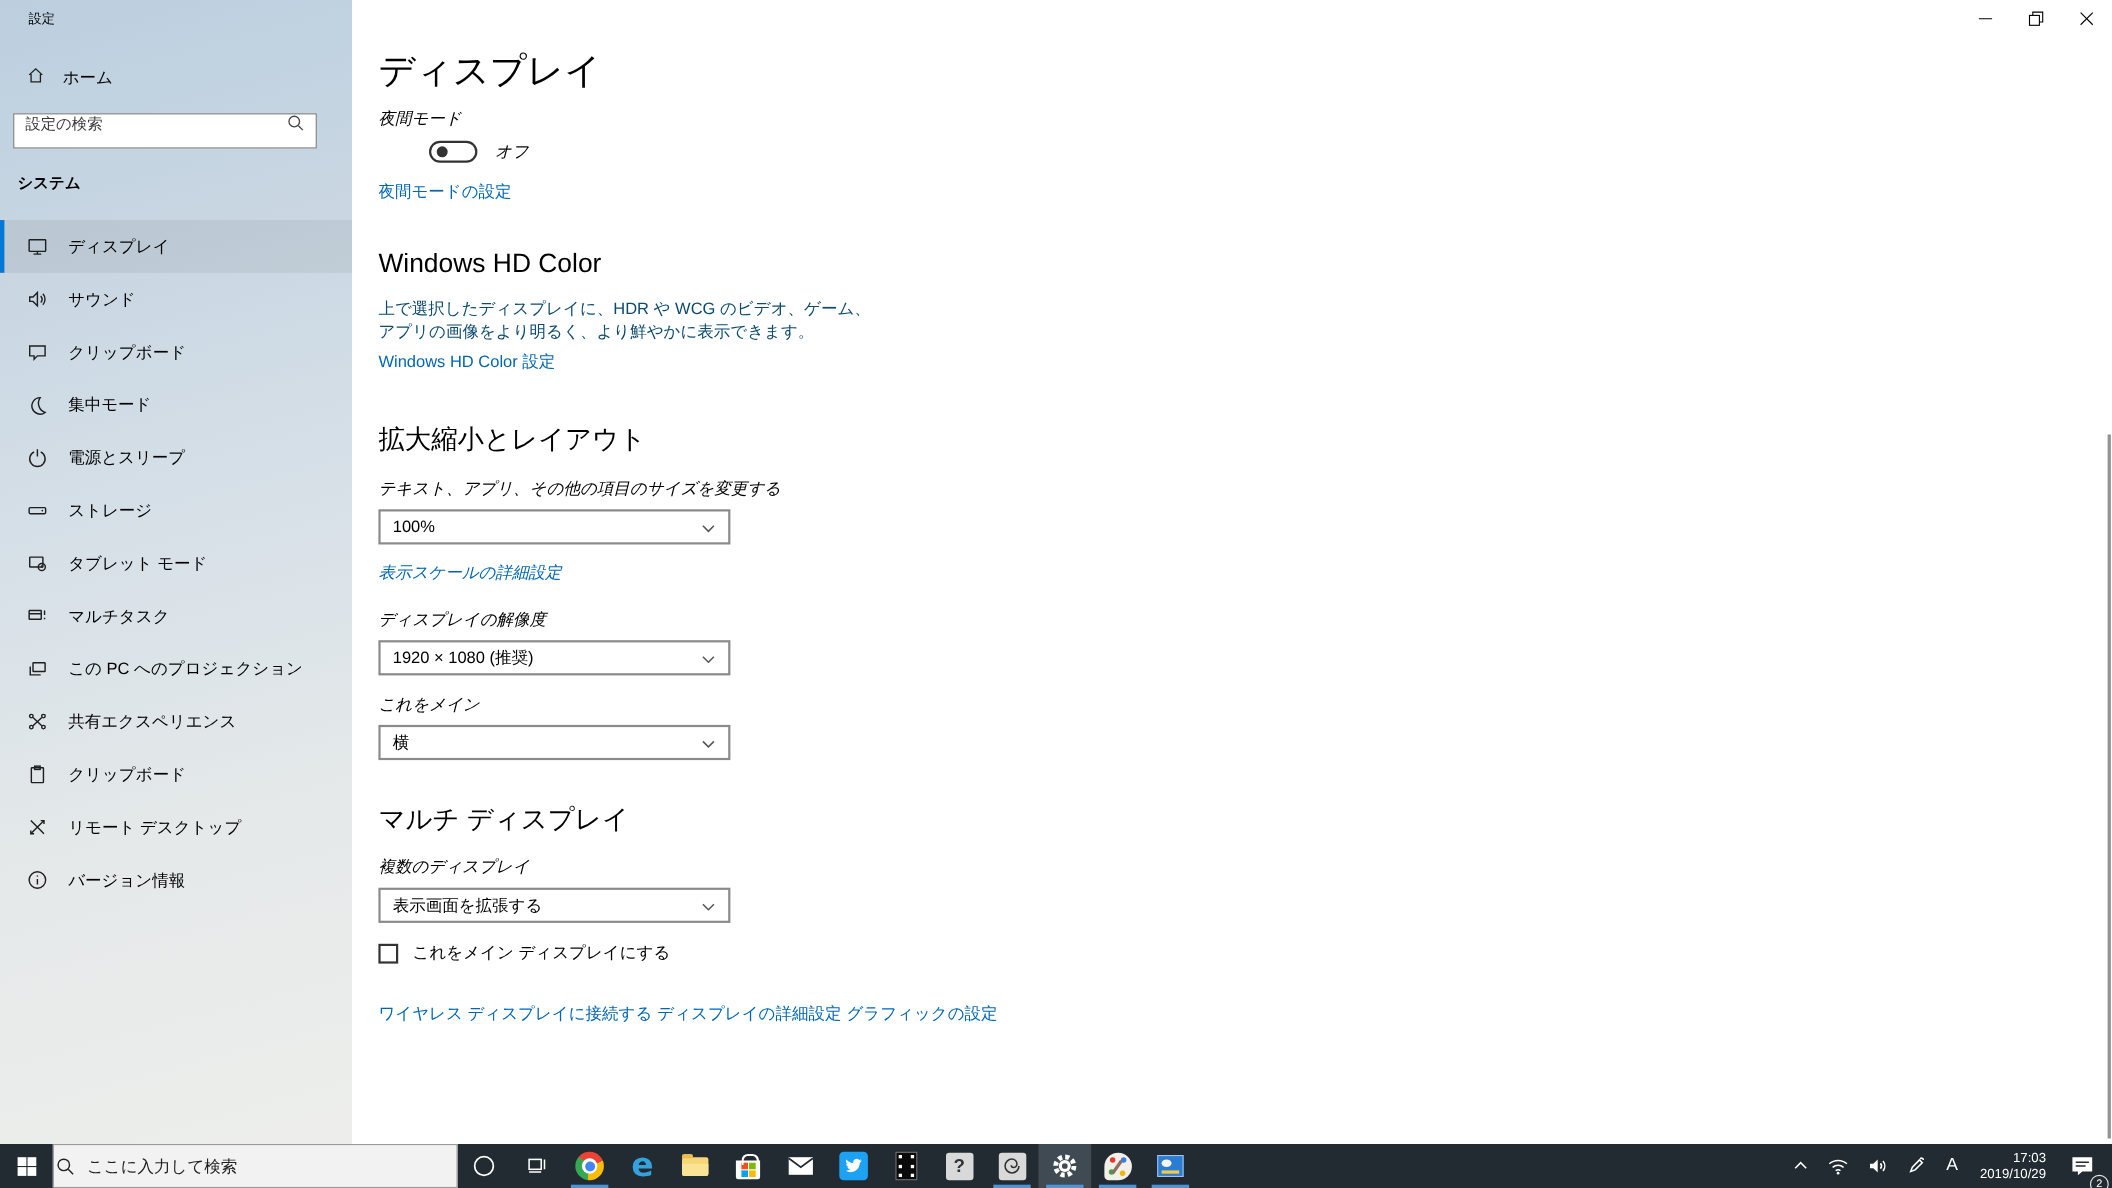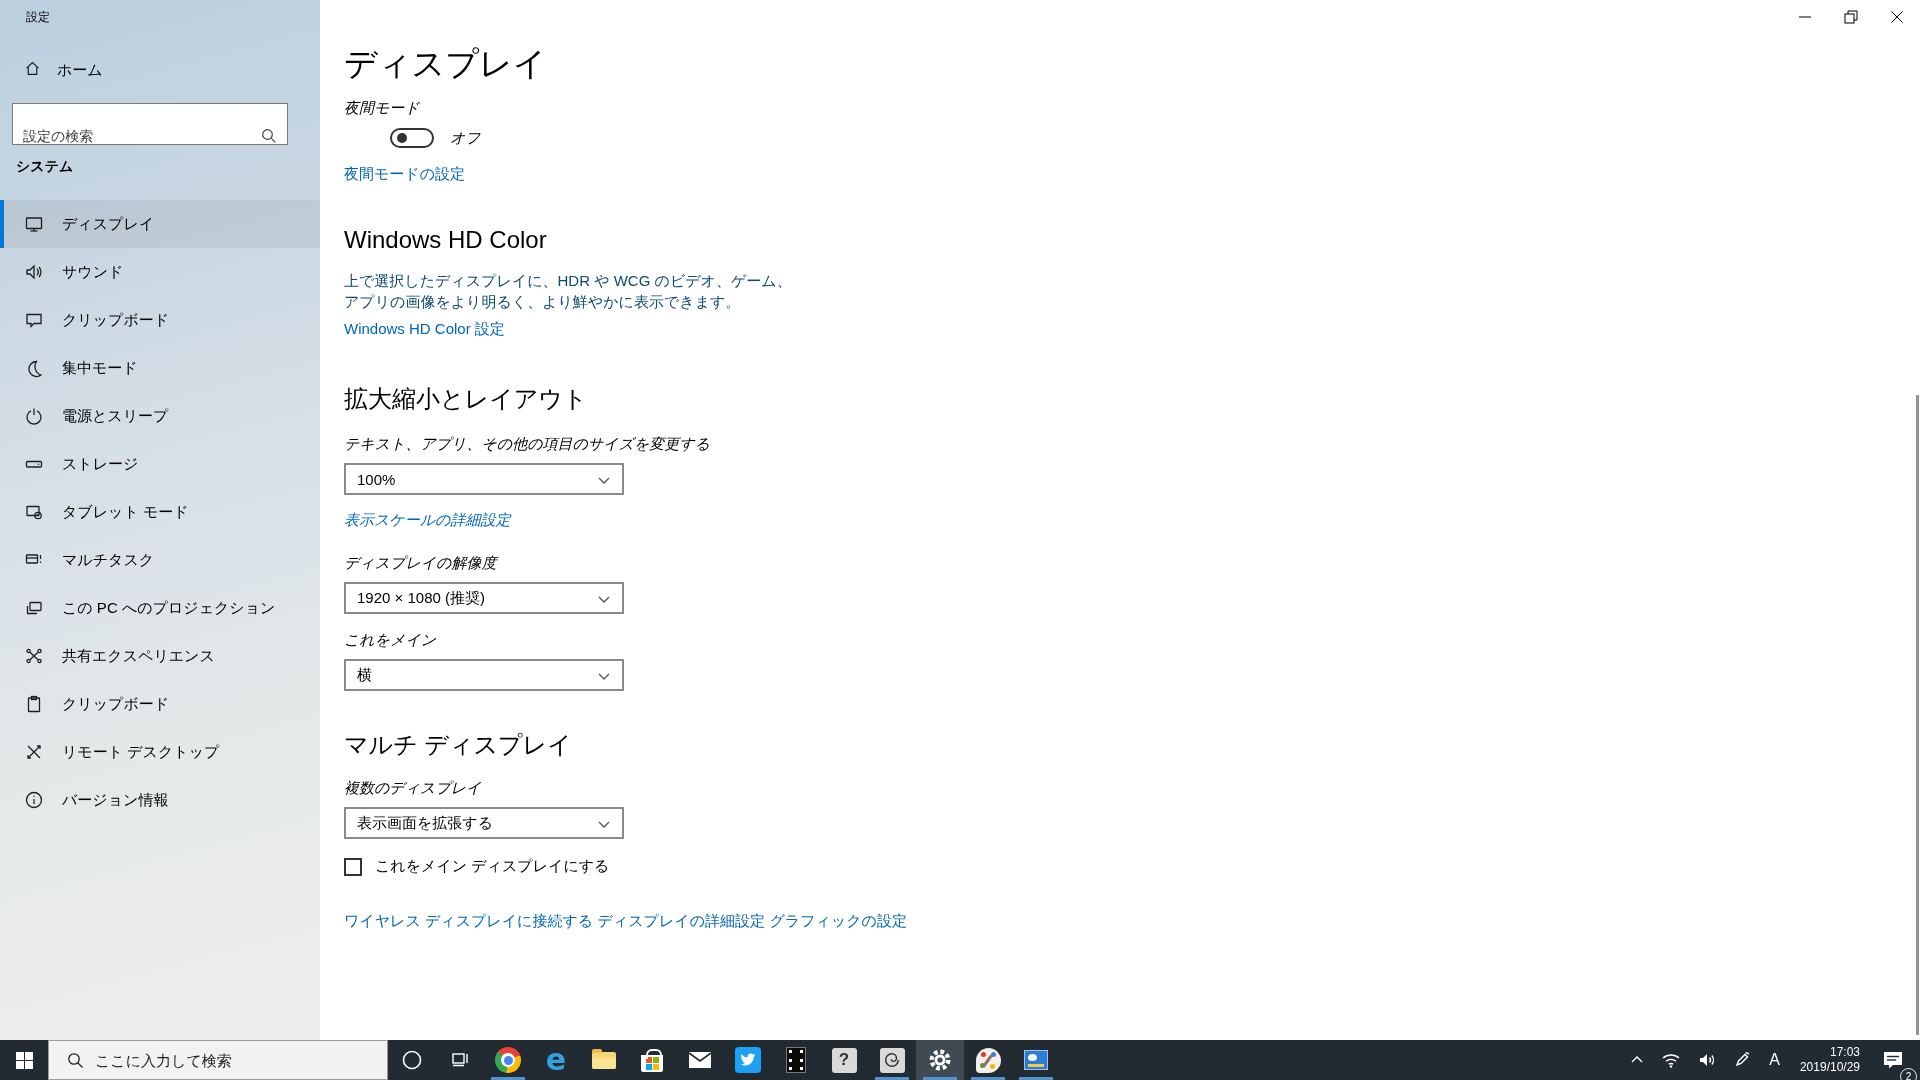--- a/index.html
+++ b/index.html
@@ -6,22 +6,22 @@
   html,body { width:1920px; height:1080px; overflow:hidden; }
   body { font-family: "Liberation Sans", "DejaVu Sans", sans-serif; color:#000; background:#fff; }
 
   .window { height:1040px; display:flex; }
 
   
   .sidebar { width:320px; flex-shrink:0; position:relative;
     background: linear-gradient(165deg,#bccfdf 0%,#c8d6e2 22%,#d8e1e8 48%,#e5e9e9 72%,#edeeec 100%); }
   .app-title { position:absolute; top:9px; left:26px; font-size:12px; }
   .home-row { position:absolute; top:60px; left:24px; display:flex; align-items:center; gap:16px; font-size:15px; cursor:default; }
-  .search-box { position:absolute; top:103px; left:12px; right:32px; height:42px; background:#fff;
-    border:1px solid #7b7b7b; display:flex; align-items:flex-end; }
+  .search-box { position:absolute; top:103px; left:12px; right:32px; height:32px; background:#fff;
+    border:1px solid #7b7b7b; display:flex; align-items:flex-start; }
   .search-box input { flex:1; border:none; outline:none; background:transparent; font-size:14px; padding:0 8px 0 10px;
     font-family:"Liberation Sans","DejaVu Sans",sans-serif; }
   .search-box input::placeholder { color:#3a3a3a; opacity:1; }
   .search-box svg { margin-right:10px; flex-shrink:0; }
   .section-label { position:absolute; top:158px; left:16px; font-size:14px; font-weight:bold; }
   .nav { position:absolute; top:200px; left:0; right:0; }
   .nav-item { height:48px; display:flex; align-items:center; padding-left:24px; gap:18px; font-size:15px; position:relative; cursor:default; }
   .nav-item .nav-ic { width:20px; height:20px; display:flex; align-items:center; justify-content:center; }
   .nav-item.sel { background:rgba(0,0,0,0.06); }
   .nav-item.sel::before { content:''; position:absolute; left:0; top:0; bottom:0; width:4px; background:#0078d7; }
@@ -38,38 +38,38 @@
   h2 { font-size:24px; font-weight:400; }
   .lbl { font-size:15px;font-style:italic; }
   .mt { display:block; }
   .link { color:#0066b4; font-size:15px; display:inline-block; cursor:pointer; }
   .para { width:458px; font-size:15px; line-height:21px; color:#0c4a6e; }
 
   .toggle-row { display:flex; align-items:center; gap:16px; margin-top:10px;padding-left:46px; }
   .toggle { width:44px; height:20px; border:2px solid #333; border-radius:11px; position:relative; background:#fff; }
   .toggle .knob { position:absolute; left:5px; top:3px; width:10px; height:10px; border-radius:50%; background:#333; }
 
-  .select { width:280px; height:32px; border:2px solid #8a8a8a; background:#fff; display:flex; align-items:center;
+  .select { width:320px; height:32px; border:2px solid #8a8a8a; background:#fff; display:flex; align-items:center;
     padding-left:11px; font-size:15px; position:relative; cursor:default; }
   .select svg { position:absolute; right:12px; top:12px; }
 
   .checkbox-row { display:flex; align-items:center; gap:13px; font-size:15px; }
   .checkbox { width:18px; height:18px; border:2px solid #333; background:#fff; flex-shrink:0; }
 
   .scrollbar { position:absolute; right:1px; top:395px; width:3px; height:640px; background:#949494; }
 
   
   .taskbar { height:40px; background:#222b32; display:flex; align-items:stretch; position:relative; }
   .tb-btn { width:48px; display:flex; align-items:center; justify-content:center; position:relative; flex-shrink:0; }
   .tb-btn.running::after { content:''; position:absolute; bottom:0; left:7px; right:7px; height:3px; background:#5093d0; }
   .tb-btn.active { background:#404a52; }
   .win-logo { width:17px; height:17px; display:grid; grid-template-columns:8px 8px; grid-template-rows:8px 8px; gap:1px; }
   .win-logo div { background:#fff; }
-  .tb-search { width:340px; background:#f2f2f2; border:1px solid #9a9a9a; display:flex; align-items:center; gap:11px;
-    padding-left:18px; flex-shrink:0; }
+  .tb-search { width:368px; background:#f2f2f2; border:1px solid #9a9a9a; display:flex; align-items:center; gap:11px;
+    padding-left:2px; flex-shrink:0; }
   .tb-search input { border:none; outline:none; background:transparent; font-size:15px; flex:1;
     font-family:"Liberation Sans","DejaVu Sans",sans-serif; }
   .tb-search input::placeholder { color:#1f1f1f; opacity:1; }
 
   .chrome-ic { width:26px; height:26px; border-radius:50%;
     background:conic-gradient(from -50deg,#ea4335 0 33%,#fbbc05 33% 66%,#34a853 66% 100%); position:relative; }
   .chrome-ic::before { content:''; position:absolute; inset:6px; border-radius:50%; background:#fff; }
   .chrome-ic::after { content:''; position:absolute; inset:8.5px; border-radius:50%; background:#4285f4; }
   .edge-ic { color:#35a1dd; font-size:30px; font-weight:bold; line-height:26px; font-family:"DejaVu Sans",sans-serif; }
   .folder-ic { width:24px; height:17px; background:#f7d675; border-radius:2px; position:relative; }

